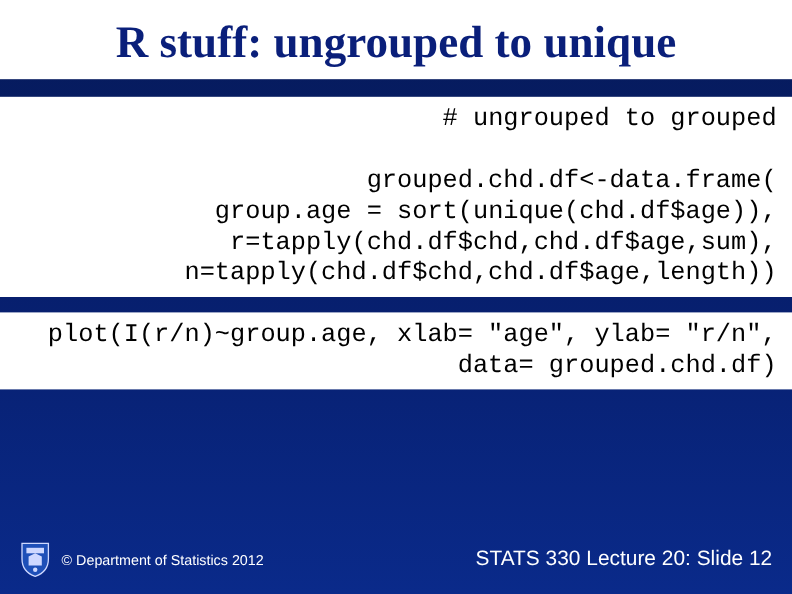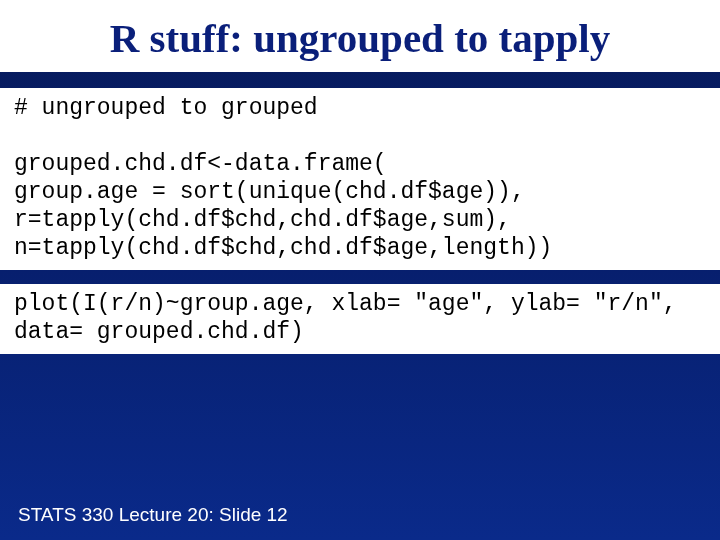--- a/index.html
+++ b/index.html
@@ -16,20 +16,21 @@
     font-weight: bold;
     text-align: center;
     padding: 14px 0 10px 0;
     background: #ffffff;
     margin: 0 0 16px 0;
   }
   .code-wrap {
     background: #ffffff;
     margin: 0;
     padding: 6px 14px 8px 14px;
+    text-align: right;
   }
   .code-wrap pre {
     font-family: "Courier New", Courier, monospace;
     font-size: 23px;
     line-height: 1.22;
     color: #000;
     white-space: pre;
   }
   .gap {
     height: 14px;
@@ -57,33 +58,44 @@
     display: flex;
     align-items: center;
     justify-content: center;
   }
   .crest svg { display: block; }
   .slide-ref { font-size: 19px; }
 </style>
 </head>
 <body>
 
-<div class="title">R stuff: ungrouped to tapply</div>
+<div class="title">R stuff: ungrouped to unique</div>
 
 <div class="code-wrap">
   <pre># ungrouped to grouped
 
 grouped.chd.df&lt;-data.frame(
 group.age = sort(unique(chd.df$age)),
 r=tapply(chd.df$chd,chd.df$age,sum),
 n=tapply(chd.df$chd,chd.df$age,length))</pre>
 </div>
 
 <div class="gap"></div>
 
 <div class="code-wrap">
   <pre>plot(I(r/n)~group.age, xlab= "age", ylab= "r/n",
 data= grouped.chd.df)</pre>
 </div>
 
 <div class="footer">
+  <div class="footer-left">
+    <span class="crest">
+      <svg width="28" height="34" viewBox="0 0 28 34">
+        <path d="M2 2 H26 V16 Q26 28 14 32 Q2 28 2 16 Z" fill="#1e4fb8" stroke="#cfd8ff" stroke-width="1.2"></path>
+        <rect x="6" y="6" width="16" height="5" fill="#cfd8ff"></rect>
+        <path d="M8 14 L14 11 L20 14 L20 22 L8 22 Z" fill="#cfd8ff"></path>
+        <circle cx="14" cy="26" r="2" fill="#cfd8ff"></circle>
+      </svg>
+    </span>
+    <span>© Department of Statistics 2012</span>
+  </div>
   <div class="slide-ref">STATS 330 Lecture 20: Slide 12</div>
 </div>
 
 </body></html>

